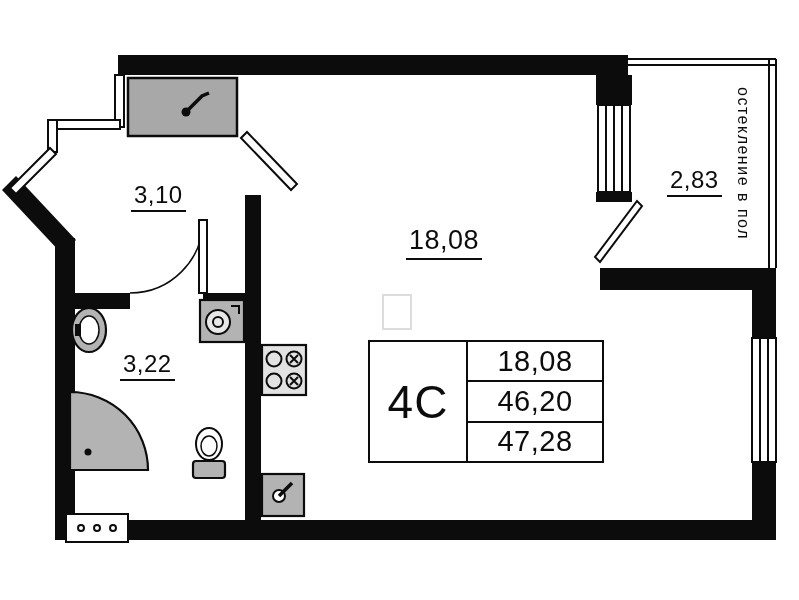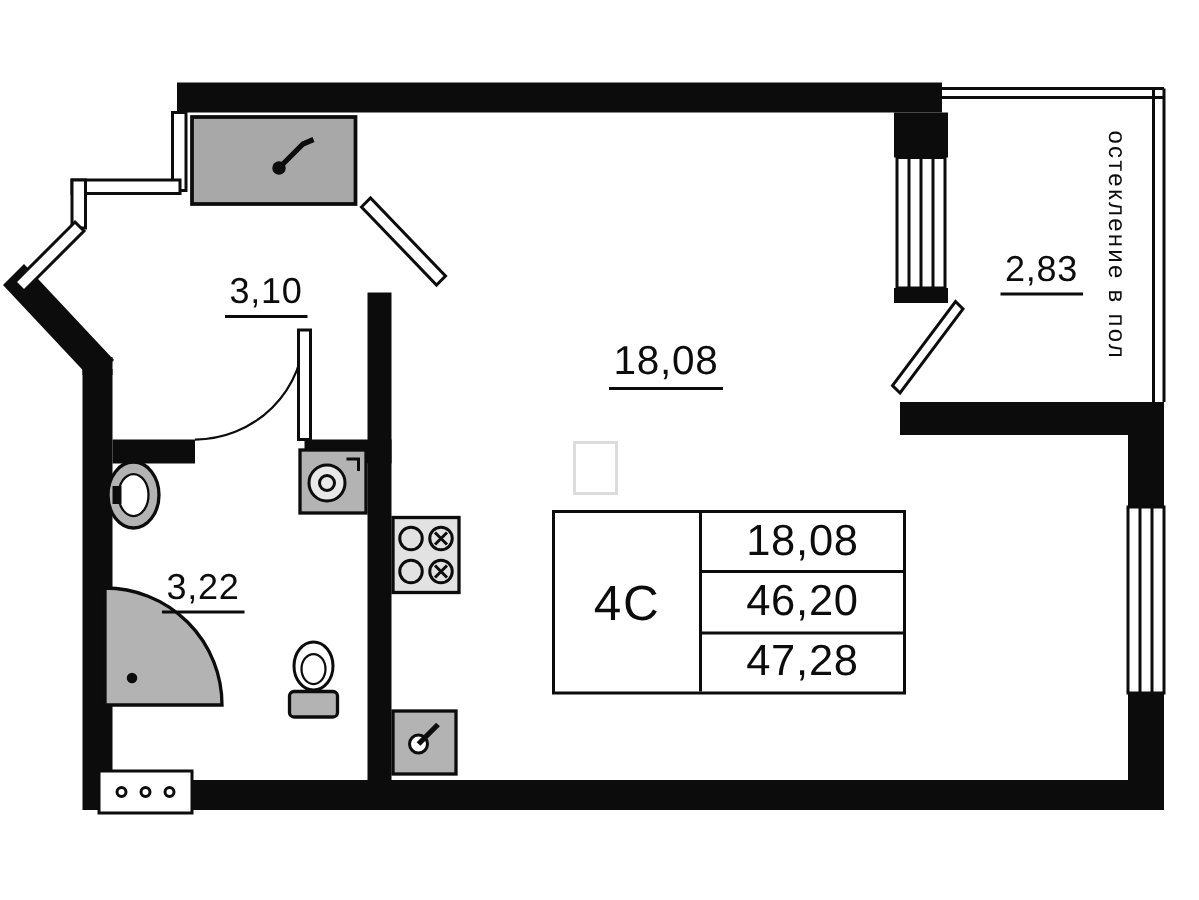--- a/index.html
+++ b/index.html
@@ -31,21 +31,21 @@
   }
 
   .info-box {
     position:absolute; left:368px; top:340px; width:236px; height:123px;
     background:#ffffff; border:2.5px solid #0c0c0c;
     display:flex; box-sizing:border-box;
   }
   .info-type {
     width:96px; border-right:2.5px solid #0c0c0c;
     display:flex; align-items:center; justify-content:center;
-    font-size:33px; letter-spacing:1px;
+    font-size:46px; letter-spacing:1px;
   }
   .info-vals { flex:1; display:flex; flex-direction:column; }
   .info-row {
     flex:1; display:flex; align-items:center; justify-content:center;
     font-size:29px; letter-spacing:0.5px;
   }
   .info-row + .info-row { border-top:2.5px solid #0c0c0c; }
 </style>
 </head>
 <body>
@@ -152,25 +152,25 @@
       <g>
         <rect class="fix" x="262" y="474" width="42" height="42"></rect>
         <circle cx="279" cy="496" r="6" fill="#ffffff" stroke="#0c0c0c" stroke-width="2"></circle>
         <path d="M 279,496 L 292,483" stroke="#0c0c0c" stroke-width="3.5" fill="none"></path>
       </g>
 
       <rect x="383" y="295" width="28" height="34" fill="none" stroke="#dcdcdc" stroke-width="2"></rect>
     </g>
   </svg>
 
-  <div class="area-label" style="left:150px; top:182px;">3,10</div>
+  <div class="area-label" style="left:131px; top:182px;">3,10</div>
 
   <div class="area-label main-size" style="left:406px; top:226px;">18,08</div>
 
-  <div class="area-label" style="left:108px; top:351px;margin-top:28px;">3,22</div>
+  <div class="area-label" style="left:120px; top:351px;">3,22</div>
 
   <div class="area-label" style="left:667px; top:167px;">2,83</div>
 
   <div class="glazing-note">остекление в пол</div>
 
   <div class="info-box">
     <div class="info-type">4С</div>
     <div class="info-vals">
       <div class="info-row">18,08</div>
       <div class="info-row">46,20</div>

